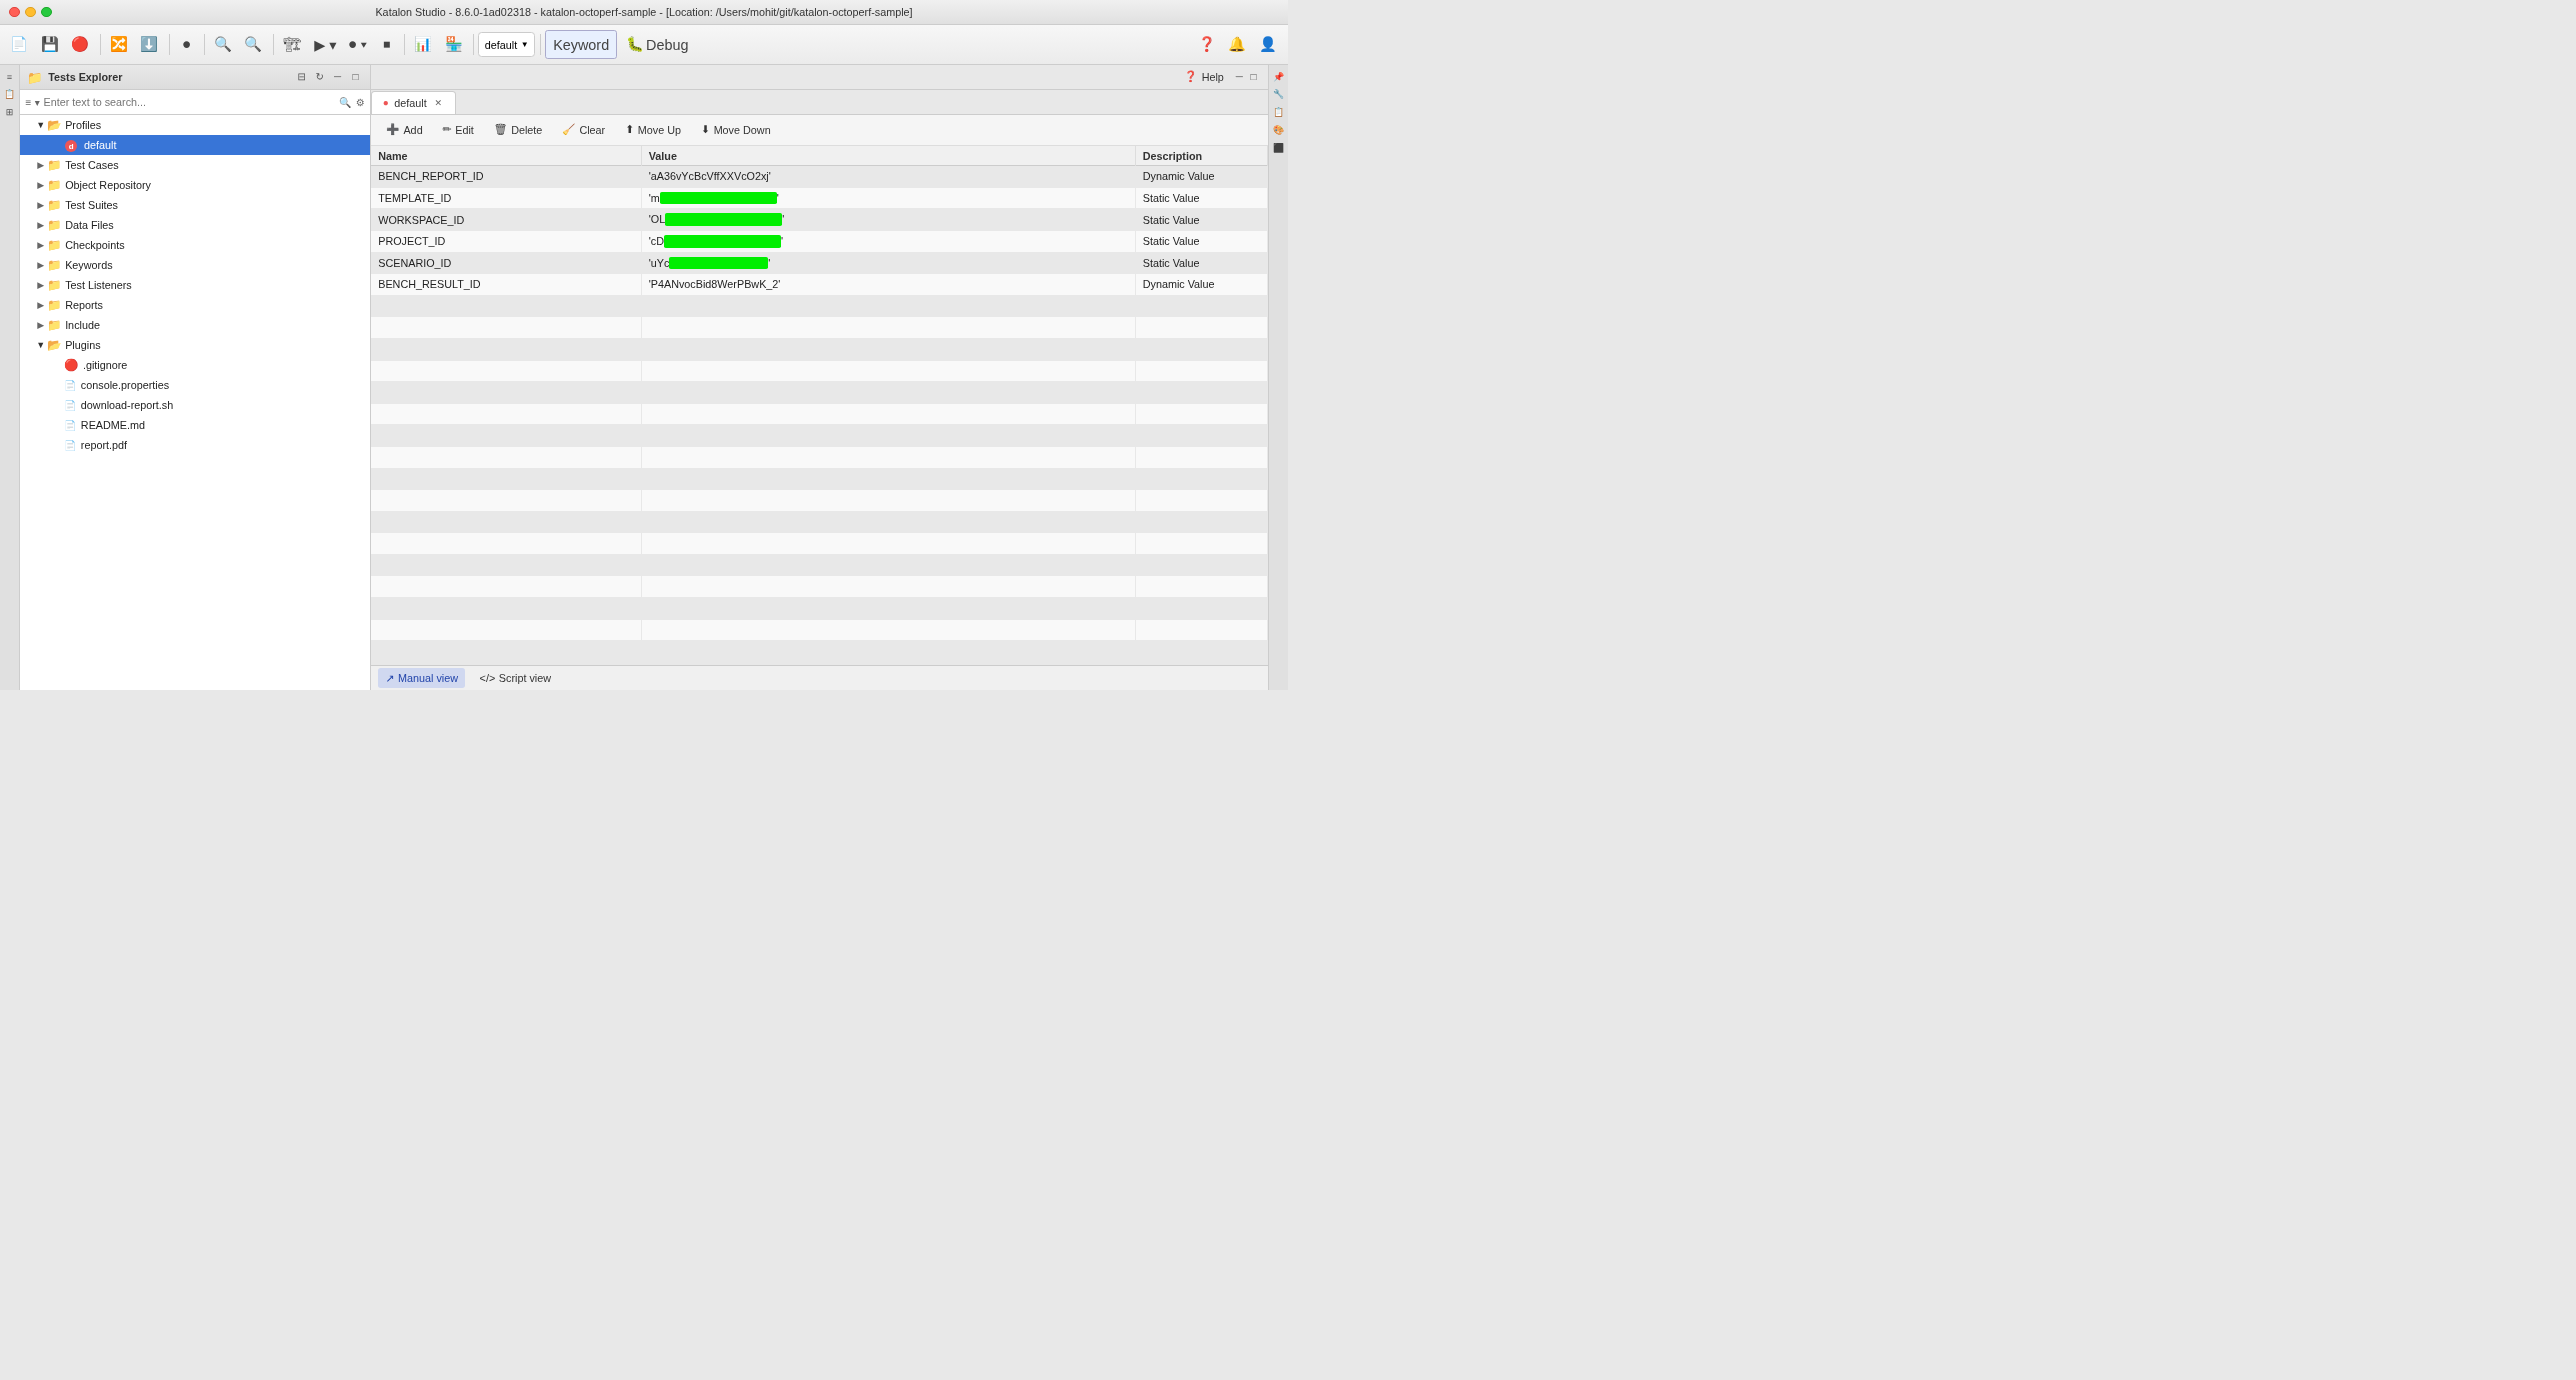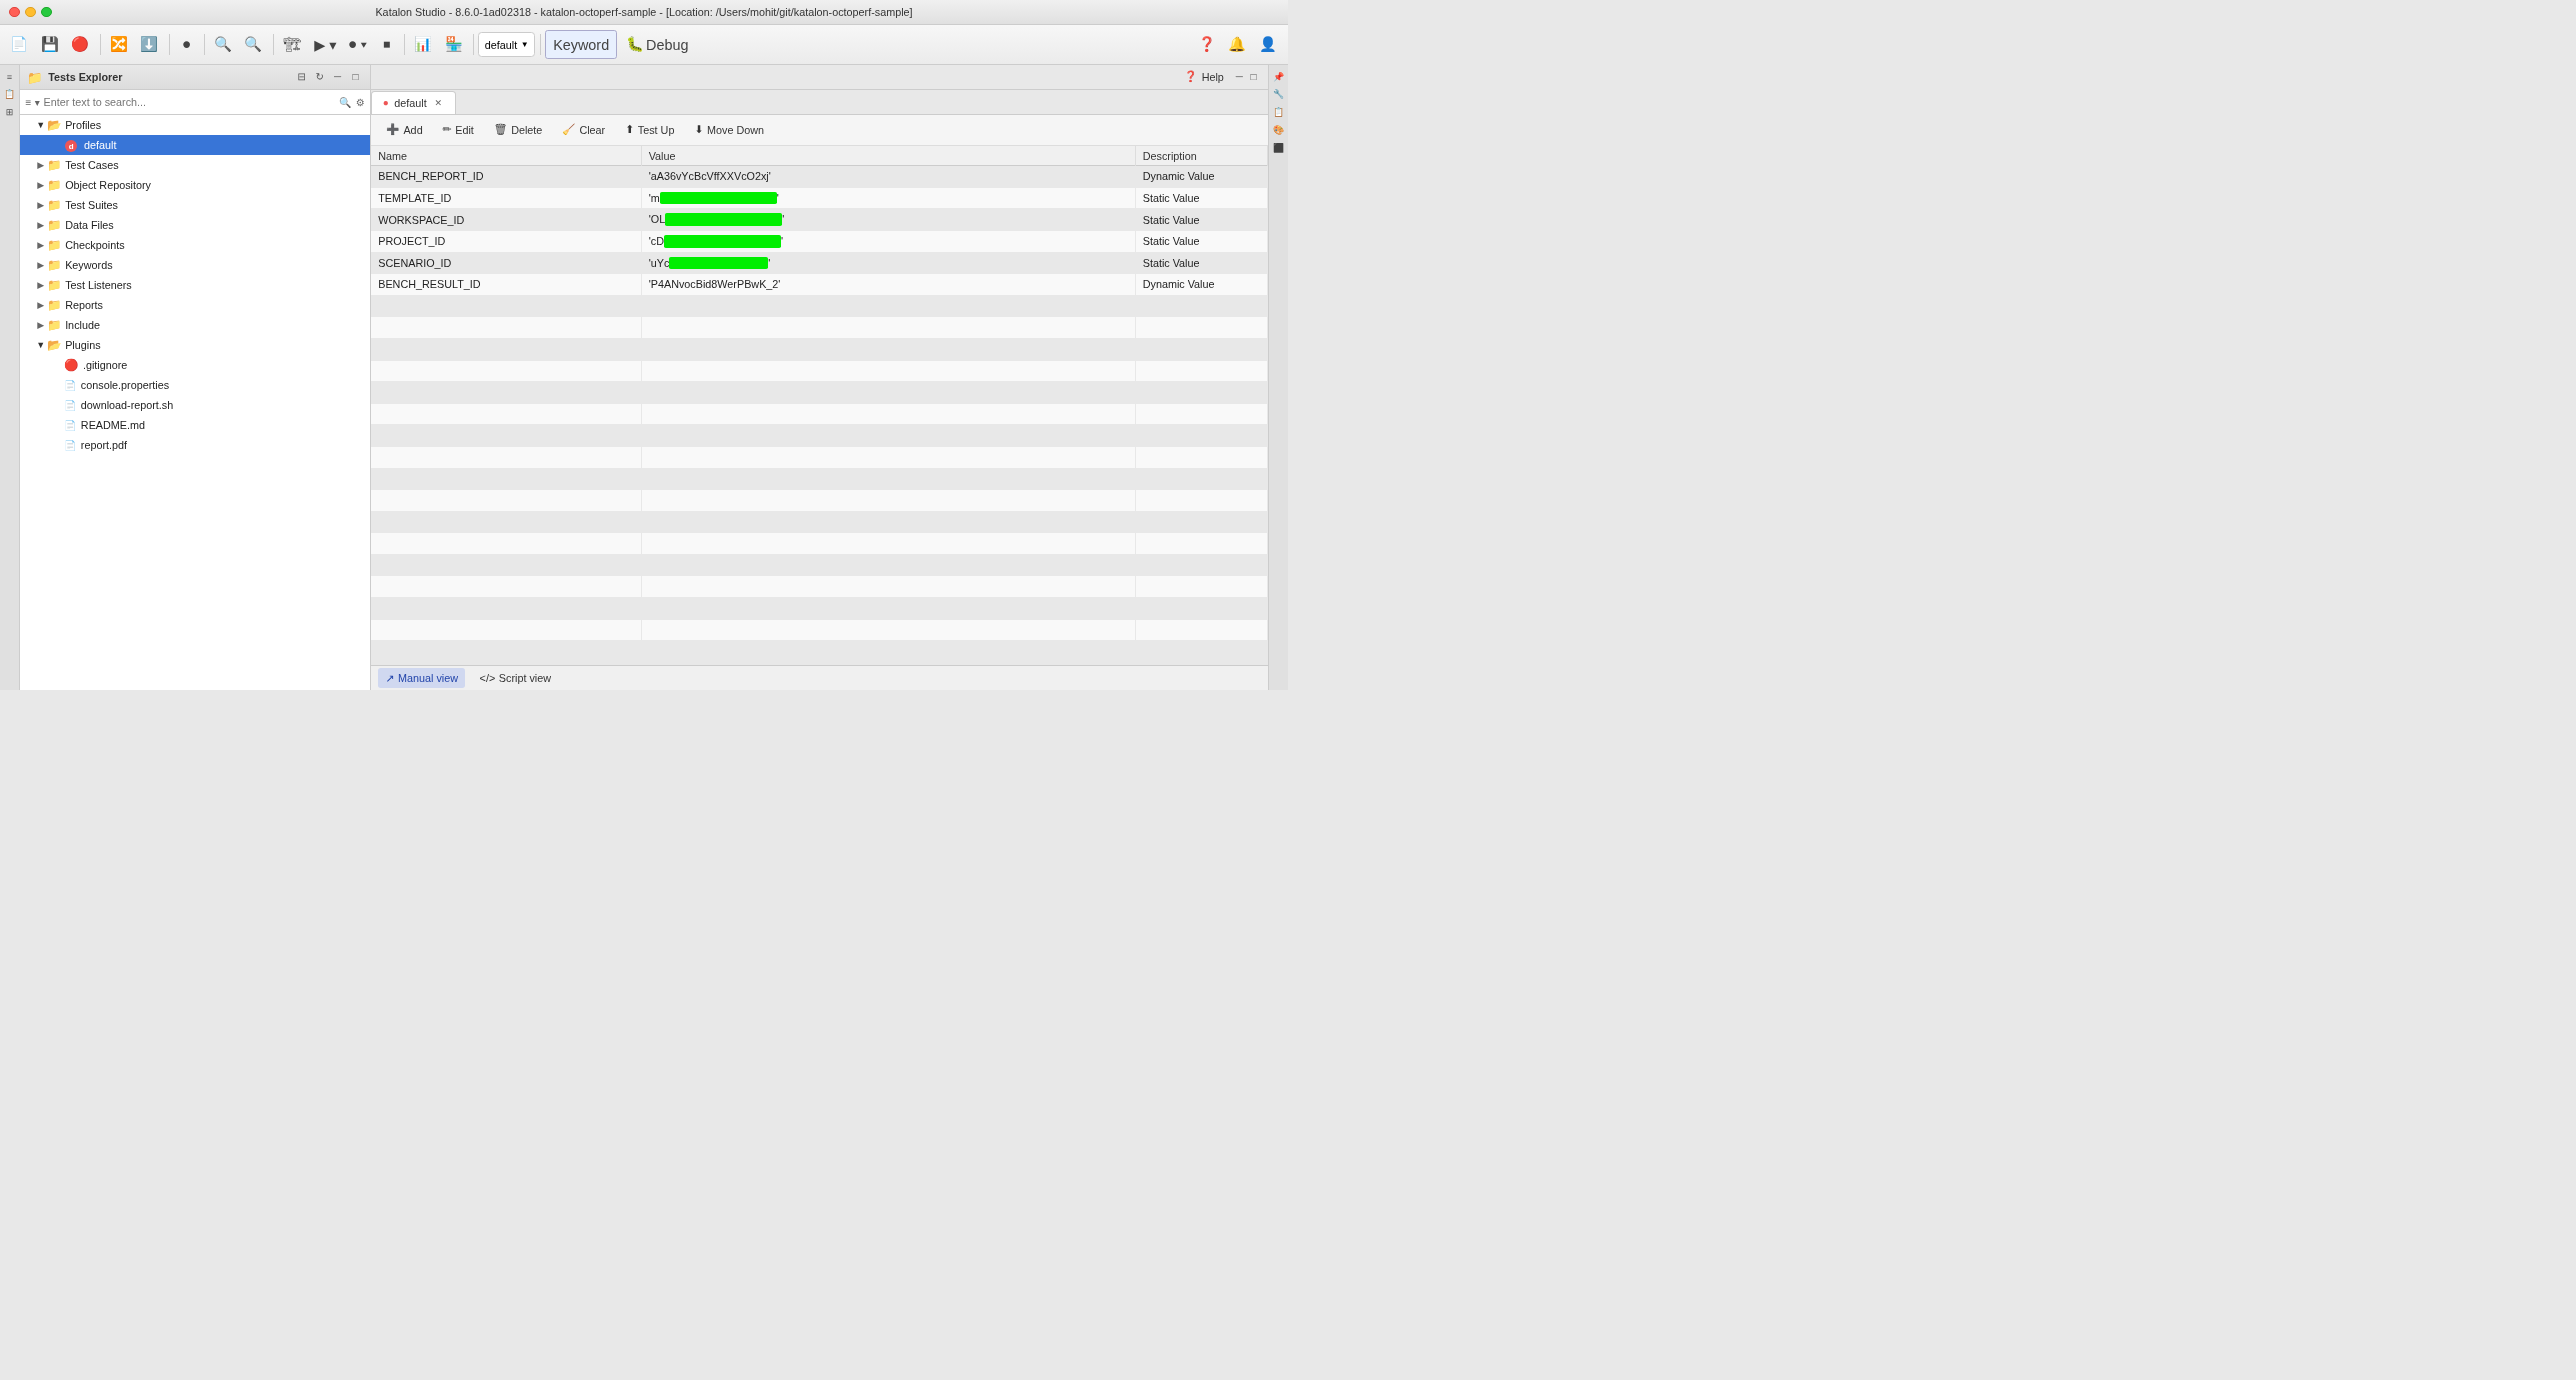--- a/index.html
+++ b/index.html
@@ -289,21 +289,21 @@
       border-collapse: collapse;
     }
     thead tr {
       background: #f0f0f0;
       border-bottom: 0.9px solid #ccc;
     }
     thead th {
       text-align: left;
       padding: 3.6px 7.2px;
       font-size: 10.8px;
-      font-weight: 400;
+      font-weight: 700;
       color: #333;
       border-right: 0.9px solid #ddd;
     }
     tbody tr {
       height: 21.6px;
       border-bottom: 0.9px solid #e8e8e8;
     }
     tbody tr:nth-child(even) { background: #f9f9f9; }
     tbody td {
       padding: 1.8px 7.2px;
@@ -637,21 +637,21 @@
       <button class="action-btn">
         <span>🗑</span>
         <span>Delete</span>
       </button>
       <button class="action-btn">
         <span>🧹</span>
         <span>Clear</span>
       </button>
       <button class="action-btn">
         <span>⬆</span>
-        <span>Test Up</span>
+        <span>Move Up</span>
       </button>
       <button class="action-btn">
         <span>⬇</span>
         <span>Move Down</span>
       </button>
     </div>
 
     <div class="table-container">
       <table>
         <thead>

